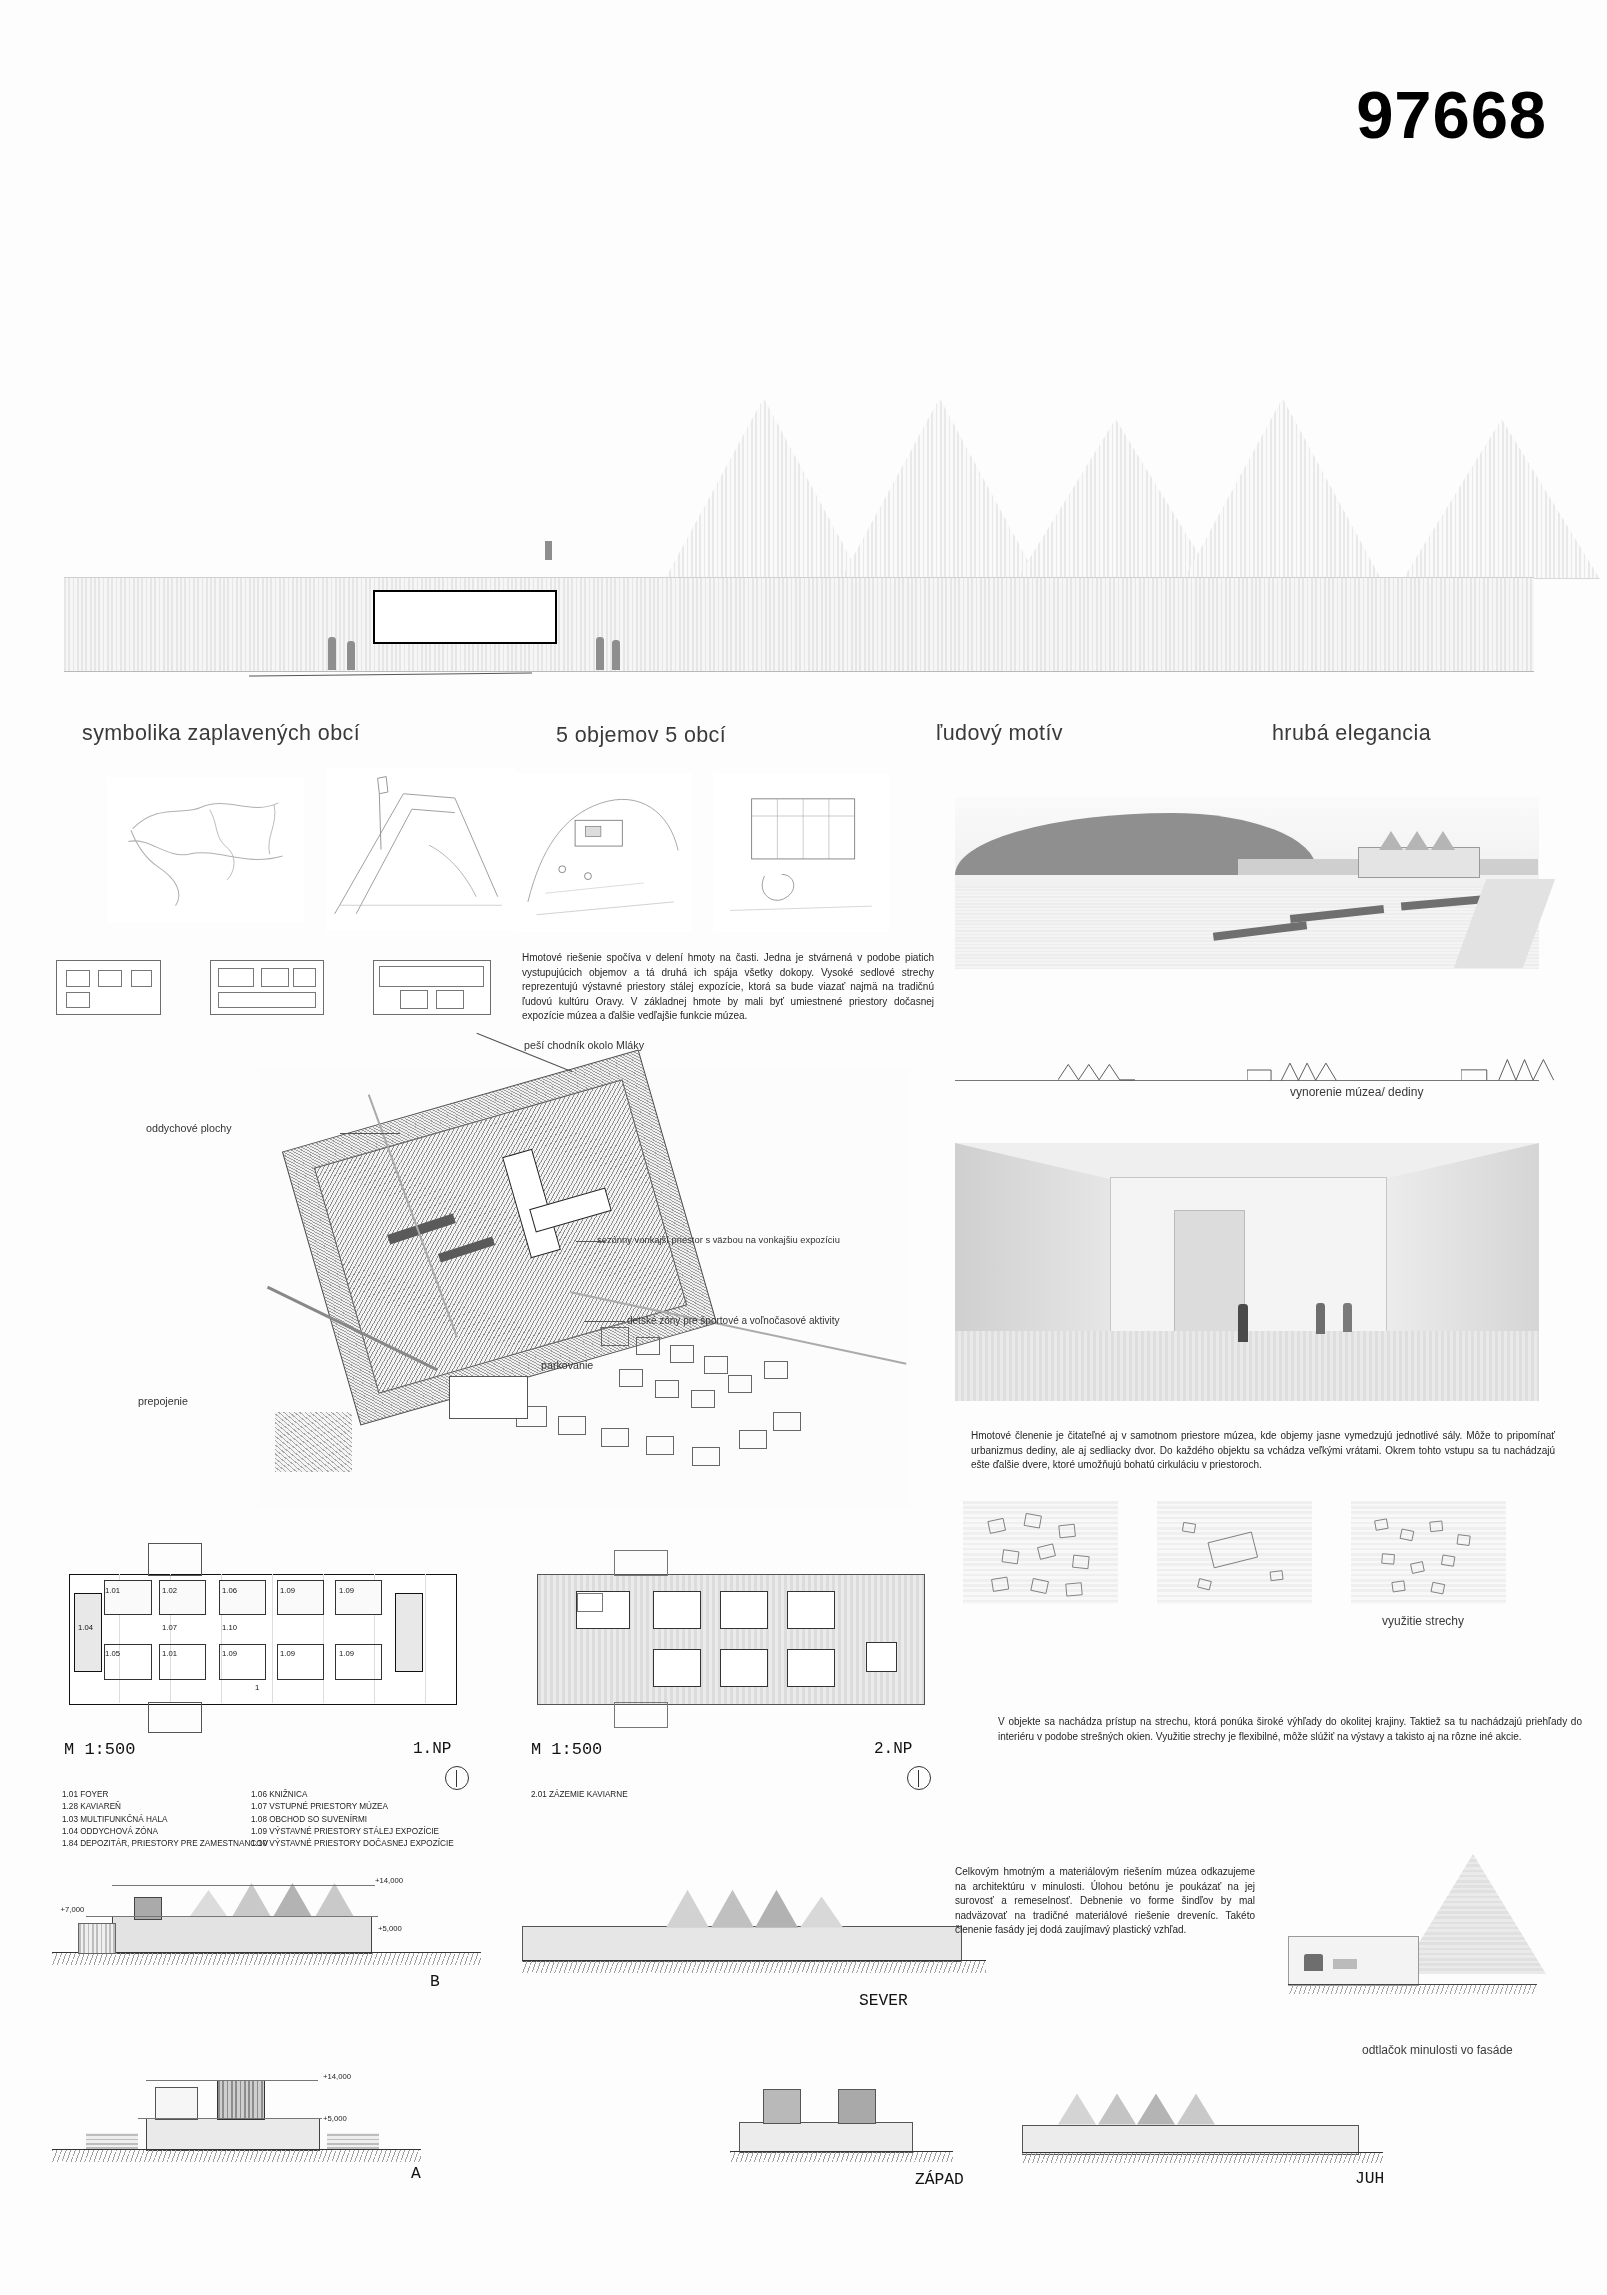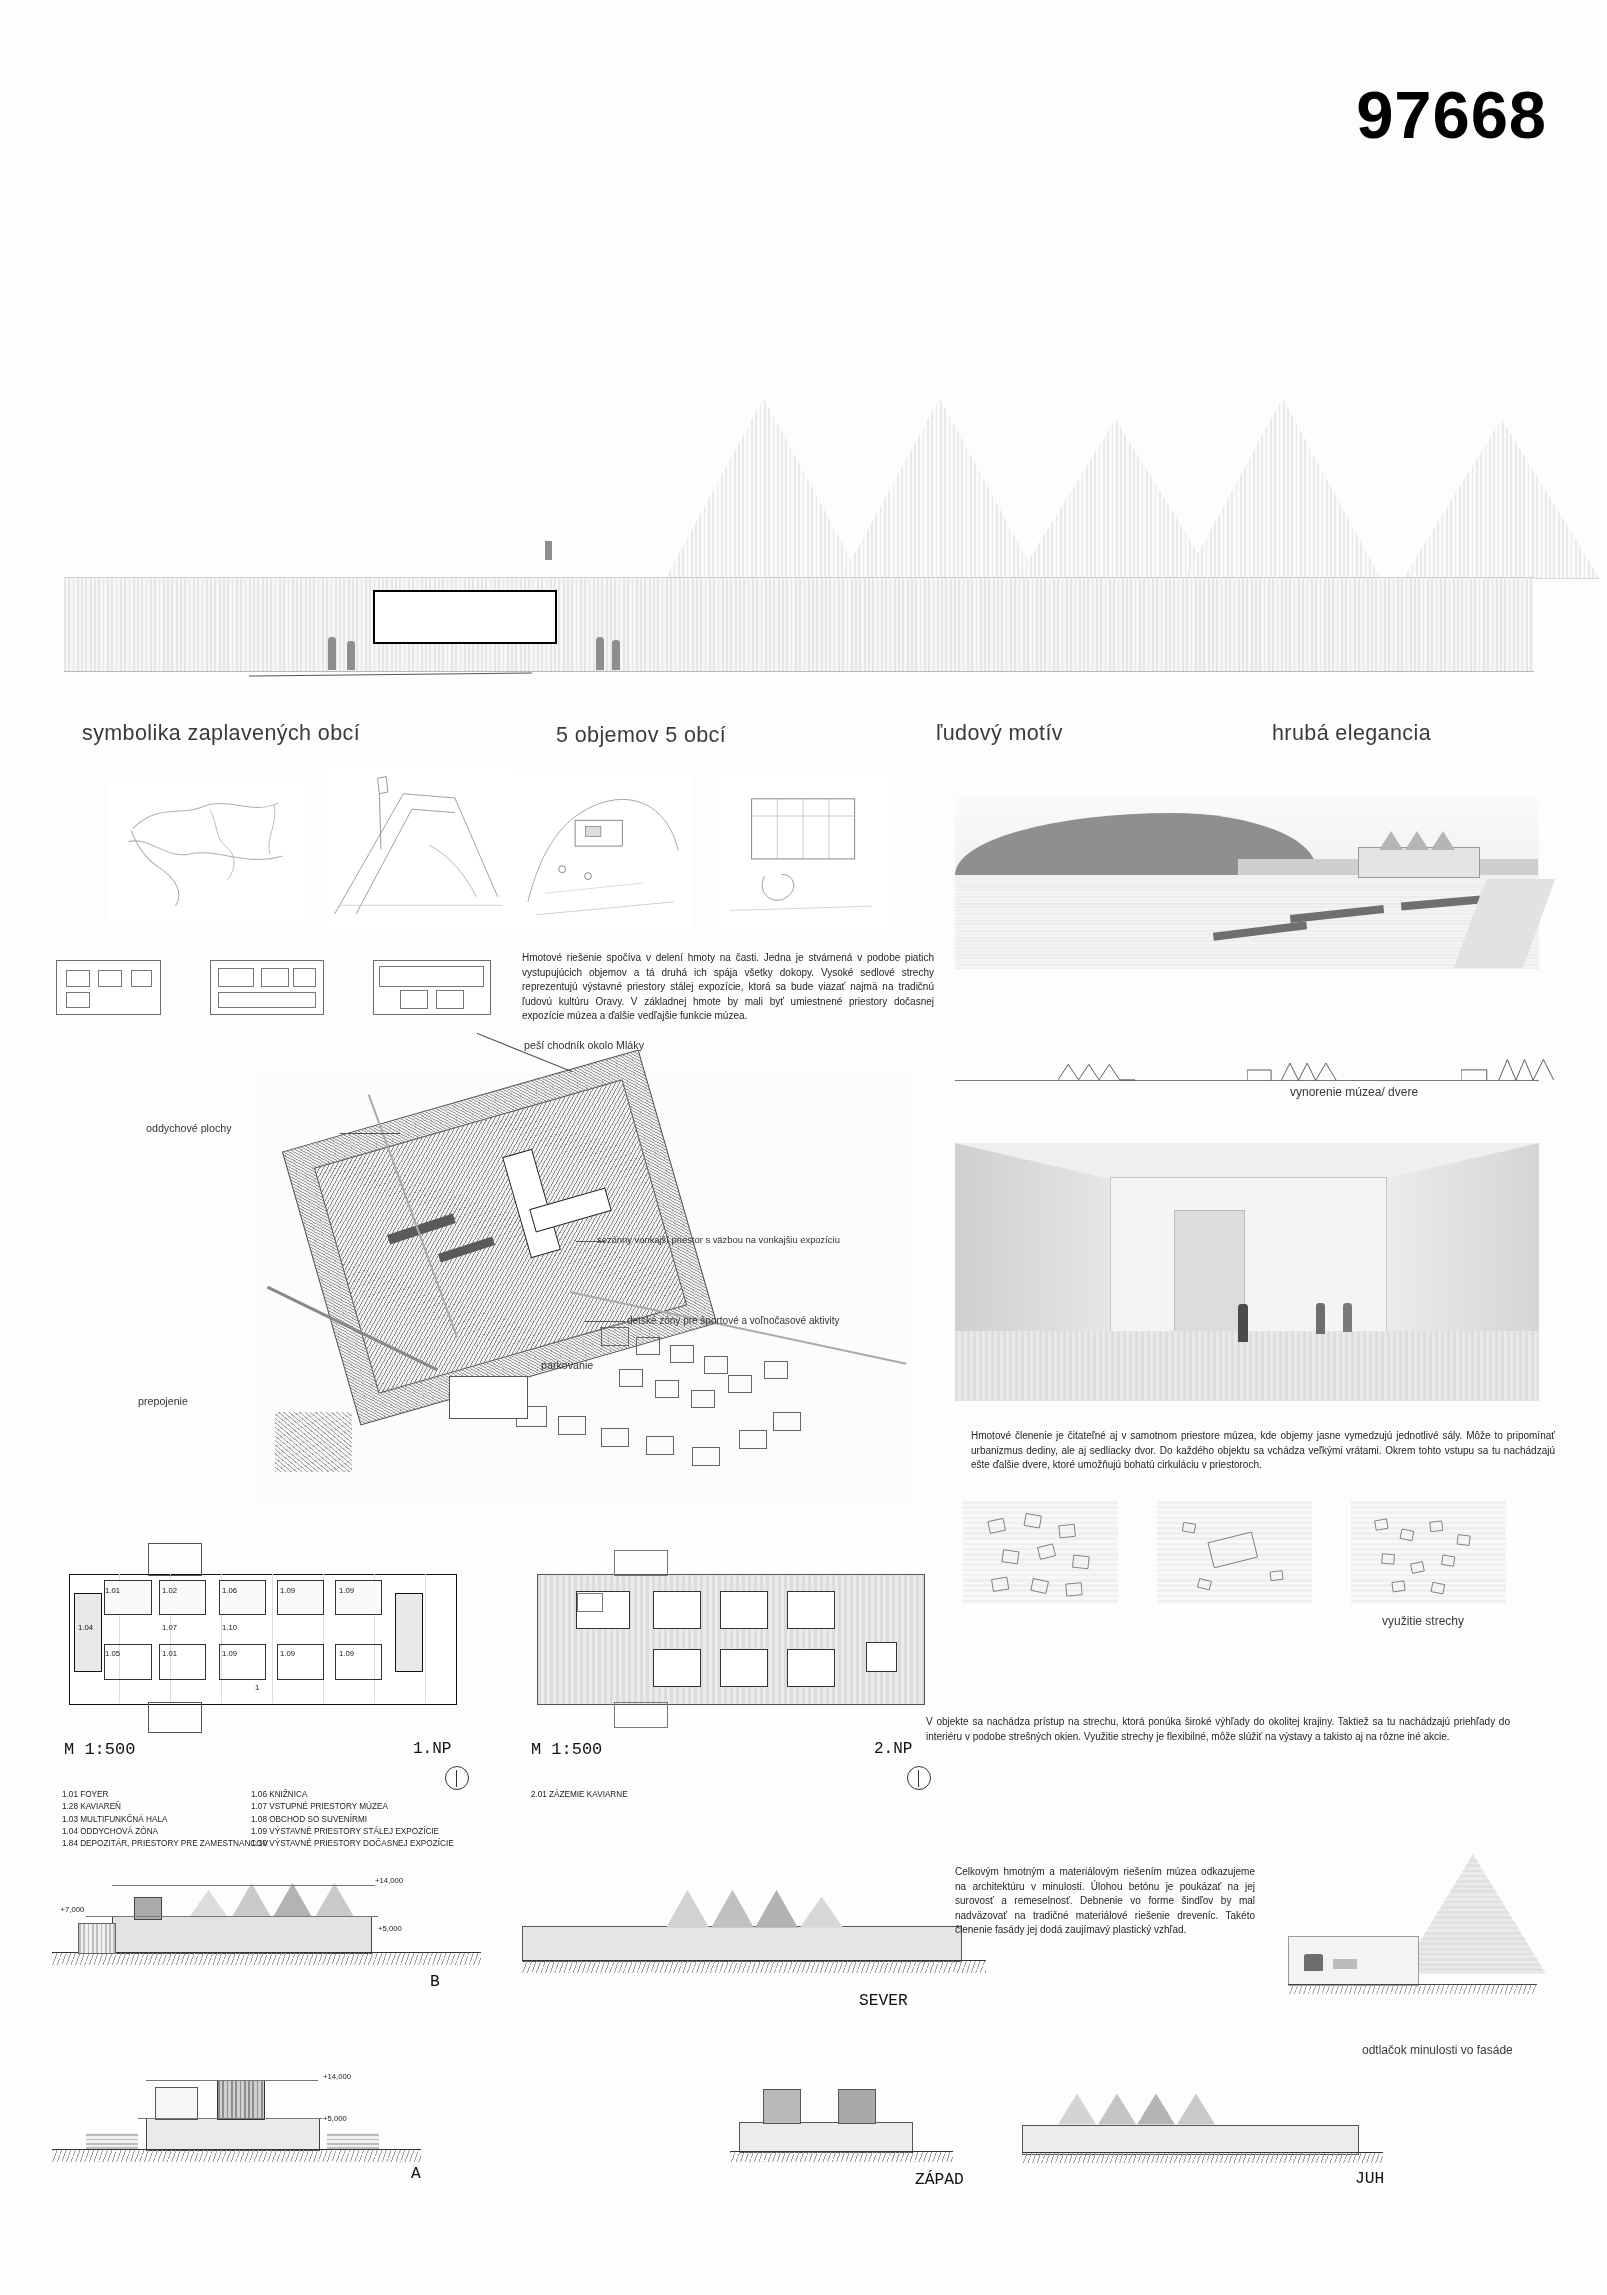--- a/index.html
+++ b/index.html
@@ -180,21 +180,21 @@
       <path d="M0 22 L12 4 L24 22 L36 4 L48 22 L60 4 L72 22 L90 22" fill="none" stroke="#444" stroke-width="1"></path>
     </svg>
     <svg class="abs" style="left:292px;top:8.6px;" width="103" height="24" viewBox="0 0 120 28">
       <path d="M0 26 L0 14 L28 14 L28 26" fill="none" stroke="#444" stroke-width="1"></path>
       <path d="M40 26 L50 6 L60 26 L70 6 L80 26 L92 6 L104 26" fill="none" stroke="#444" stroke-width="1"></path>
     </svg>
     <svg class="abs" style="left:506px;top:6.9px;" width="103" height="26" viewBox="0 0 120 30">
       <path d="M0 28 L0 16 L30 16 L30 28" fill="none" stroke="#444" stroke-width="1"></path>
       <path d="M44 28 L54 4 L64 28 L74 4 L84 28 L96 4 L108 28" fill="none" stroke="#444" stroke-width="1"></path>
     </svg>
-    <div class="tiny-cap" style="left:335px;top:36px;">vynorenie múzea/ dvere</div>
+    <div class="tiny-cap" style="left:335px;top:36px;">vynorenie múzea/ dediny</div>
   </div>
 
   <div class="render" style="left:955px;top:1143px;width:584px;height:258px;">
     <div class="abs" style="left:0;top:0;width:100%;height:100%;background:linear-gradient(180deg,#efefef 0 38%,#e4e4e4 38% 100%);"></div>
     <div class="abs" style="left:0;top:0;width:155px;height:258px;background:linear-gradient(90deg,#cfcfcf,#e6e6e6);clip-path:polygon(0 0,100% 14%,100% 86%,0 100%);"></div>
     <div class="abs" style="left:429px;top:0;width:155px;height:258px;background:linear-gradient(270deg,#d5d5d5,#ececec);clip-path:polygon(100% 0,0 14%,0 86%,100% 100%);"></div>
     <div class="abs" style="left:155px;top:34px;width:275px;height:153px;background:#f4f4f4;border:0.9px solid #c6c6c6;"></div>
     <div class="abs" style="left:219px;top:67px;width:69px;height:120px;background:#dcdcdc;border:0.9px solid #bbb;"></div>
     <div class="abs" style="left:0;bottom:0;width:100%;height:70px;background:repeating-linear-gradient(90deg,#dedede 0 2.6px,#e9e9e9 2.6px 6px);"></div>
     <div class="abs" style="left:283px;top:161px;width:10.3px;height:38px;background:#4a4a4a;border-radius:3.4px 3.4px 0 0;"></div>
@@ -239,21 +239,21 @@
         <rect x="36" y="62" width="14" height="11" transform="rotate(5 43 67)"></rect>
         <rect x="70" y="72" width="14" height="11" transform="rotate(-12 77 77)"></rect>
         <rect x="106" y="64" width="14" height="11" transform="rotate(9 113 69)"></rect>
         <rect x="48" y="94" width="14" height="11" transform="rotate(-8 55 99)"></rect>
         <rect x="94" y="96" width="14" height="11" transform="rotate(11 101 101)"></rect>
       </g>
     </svg>
   </div>
   <div class="tiny-cap" style="left:1382px;top:1614px;">využitie strechy</div>
 
-  <div class="para" style="left:926px;top:1715px;width:584px;">V objekte sa nachádza prístup na strechu, ktorá ponúka široké výhľady do okolitej krajiny. Taktiež sa tu nachádzajú priehľady do interiéru v podobe strešných okien. Využitie strechy je flexibilné, môže slúžiť na výstavy a takisto aj na rôzne iné akcie.</div>
+  <div class="para" style="left:998px;top:1715px;width:584px;">V objekte sa nachádza prístup na strechu, ktorá ponúka široké výhľady do okolitej krajiny. Taktiež sa tu nachádzajú priehľady do interiéru v podobe strešných okien. Využitie strechy je flexibilné, môže slúžiť na výstavy a takisto aj na rôzne iné akcie.</div>
 
   <div id="site-plan">
     <div class="siteimg">
 
       <div class="abs" style="left:0;top:0;width:100%;height:100%;background:#fcfcfc;"></div>
 
       <div class="abs" style="left:56px;top:26px;width:369px;height:283px;transform:rotate(-16deg);
            background:repeating-linear-gradient(45deg,#9d9d9d 0 0.9px,#efefef 0.9px 2.6px);border:1.7px solid #4a4a4a;"></div>
       <div class="abs" style="left:82px;top:50px;width:319px;height:233px;transform:rotate(-16deg);
            background:repeating-linear-gradient(135deg,#8c8c8c 0 0.9px,#f2f2f2 0.9px 3.4px);border:0.9px solid #5a5a5a;"></div>

